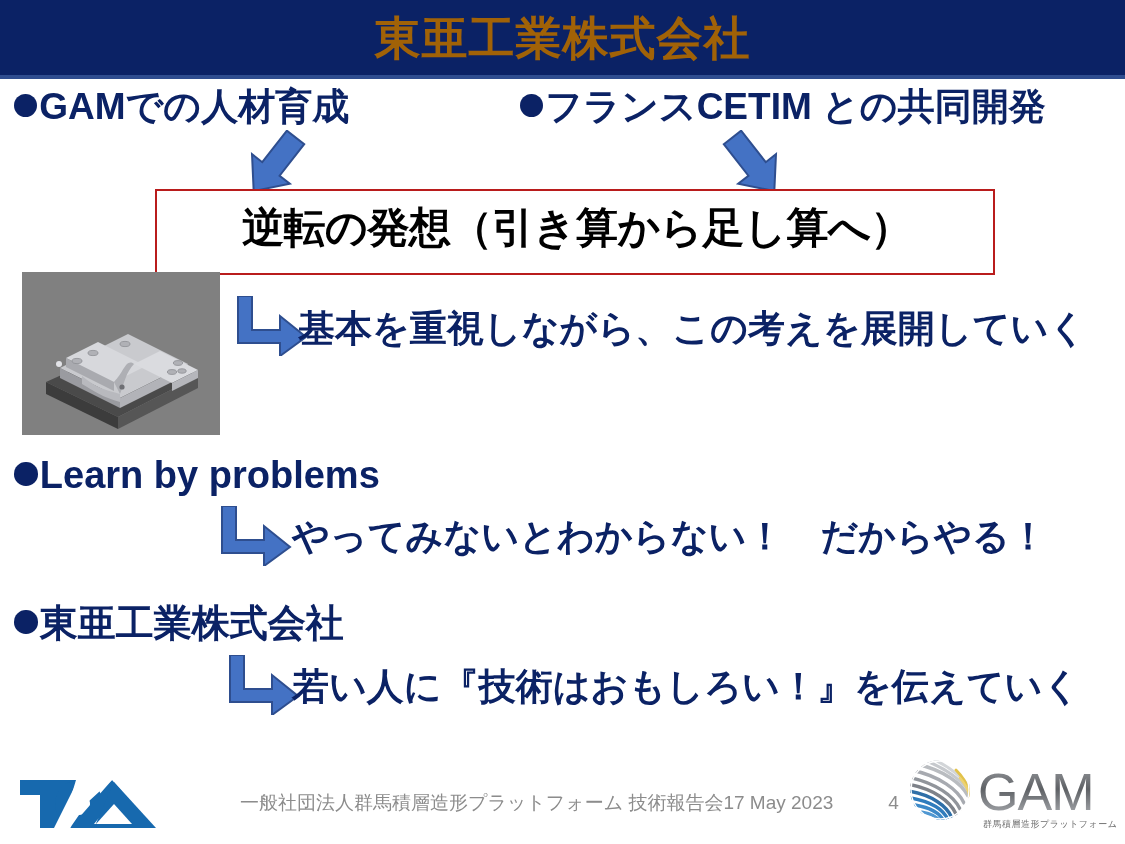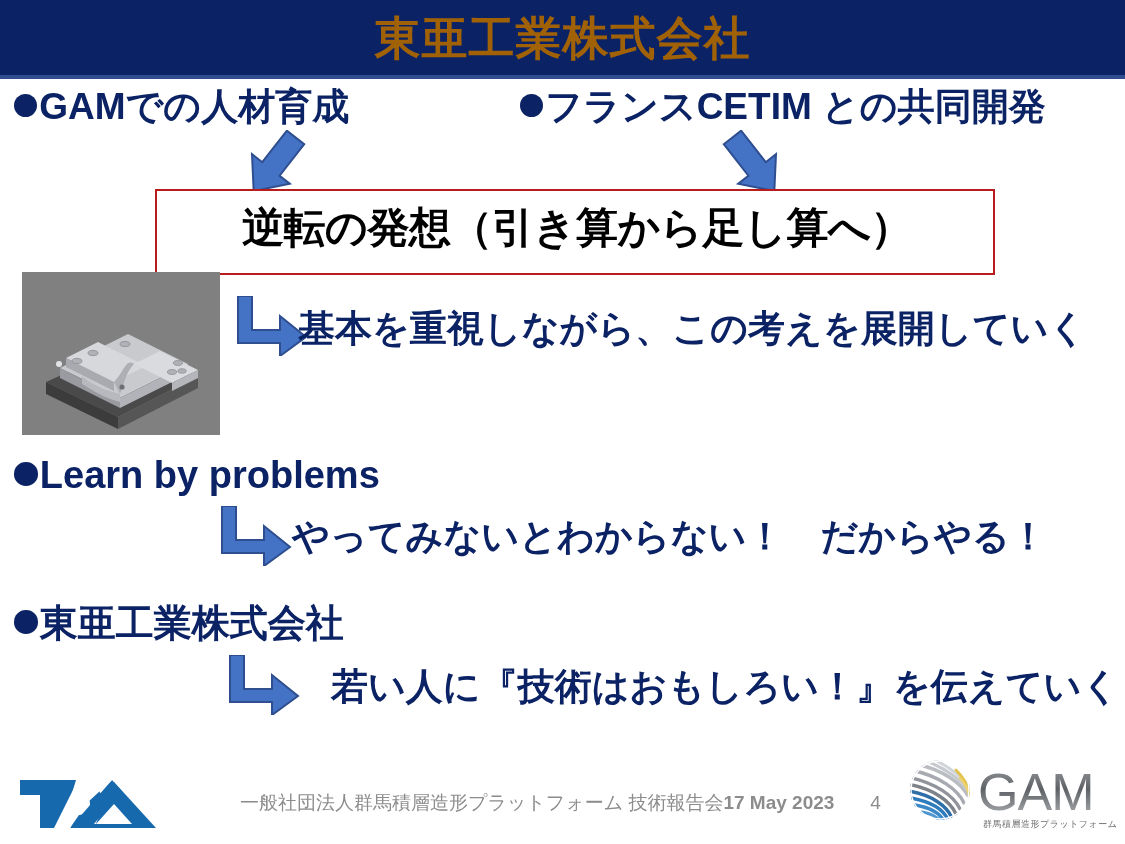--- a/index.html
+++ b/index.html
@@ -101,39 +101,39 @@
   
   .sub-text {
     position: absolute;
     color: #0b2265;
     font-weight: bold;
     white-space: nowrap;
     line-height: 1.05;
   }
   #sub-1 { left: 298px; top: 310px; font-size: 37px; }
   #sub-2 { left: 292px; top: 518px; font-size: 37px; }
-  #sub-3 { left: 292px; top: 668px; font-size: 37px; margin-left: 39px; }
+  #sub-3 { left: 292px; top: 668px; font-size: 37px; }
 
   
   #footer-toa-logo {
     position: absolute;
     left: 18px; top: 778px;
     width: 140px; height: 52px;
   }
   #footer-text-group {
     position: absolute;
     left: 240px; top: 790px;
     height: 26px;
     display: flex; align-items: center;
     color: #8c8c8c;
     font-size: 19px;
     white-space: nowrap;
   }
   #footer-org { }
-  #footer-date { margin-right: 36px; font-weight: bold; }
+  #footer-date { margin-right: 55px; }
   #footer-page { }
   #footer-gam-logo {
     position: absolute;
     left: 900px; top: 758px;
     width: 215px; height: 74px;
   }
   .gam-sub {
     position: absolute;
     left: 983px; top: 818px;
     width: 130px;

